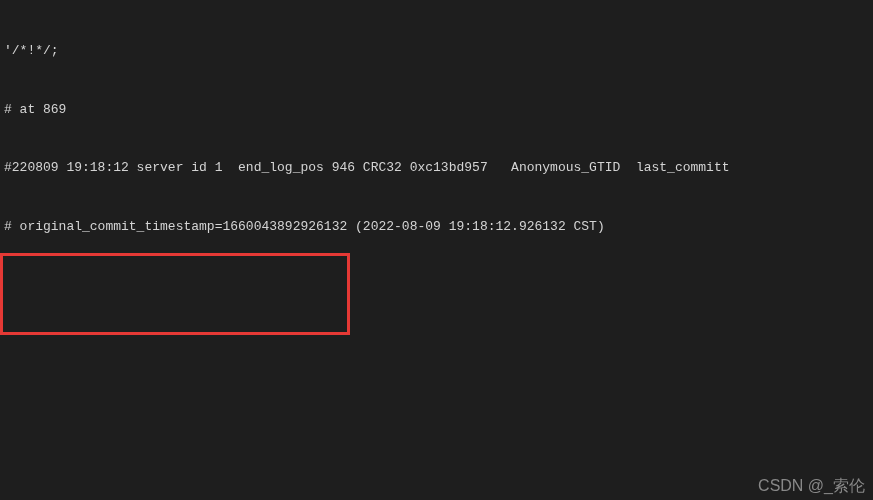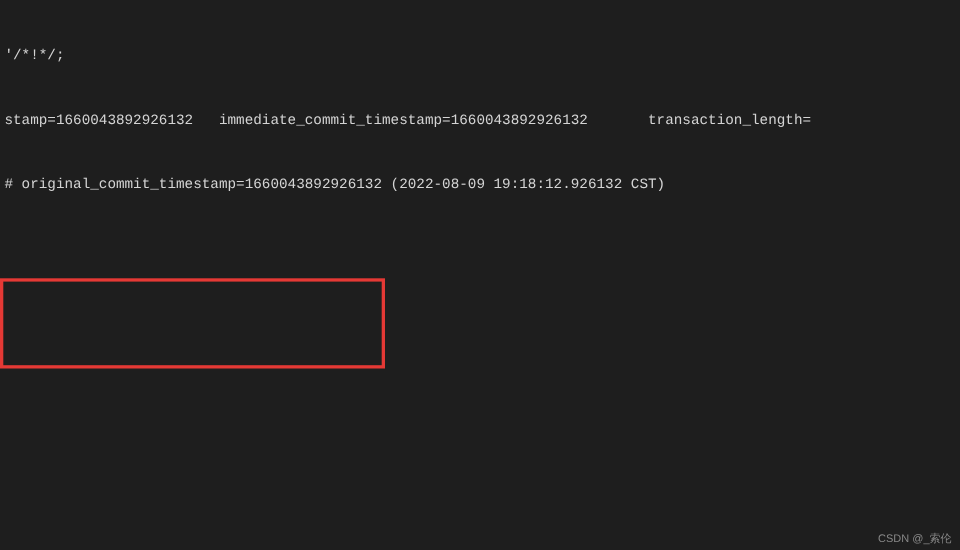--- a/index.html
+++ b/index.html
@@ -27,31 +27,32 @@
     }
     .highlight-box {
       position: absolute;
       border: 3px solid #e53935;
       pointer-events: none;
     }
     .watermark {
       position: absolute;
       bottom: 2px;
       right: 8px;
-      font-size: 10px;
+      font-size: 16px;
       color: #888;
       font-family: Arial, sans-serif;
     }
   </style>
 </head>
 <body>
 
 <div class="terminal">
   <span class="line">'/*!*/;</span>
-  <span class="line">stamp=1660043892926132   immediate_commit_timestamp=1660043892926132       transaction_length=</span>
+  <span class="line"># at 869</span>
+  <span class="line">#220809 19:18:12 server id 1  end_log_pos 946 CRC32 0xc13bd957   Anonymous_GTID  last_committ</span>
   <span class="line"># original_commit_timestamp=1660043892926132 (2022-08-09 19:18:12.926132 CST)</span>
   
   
   
   
   
   
   
   
   

